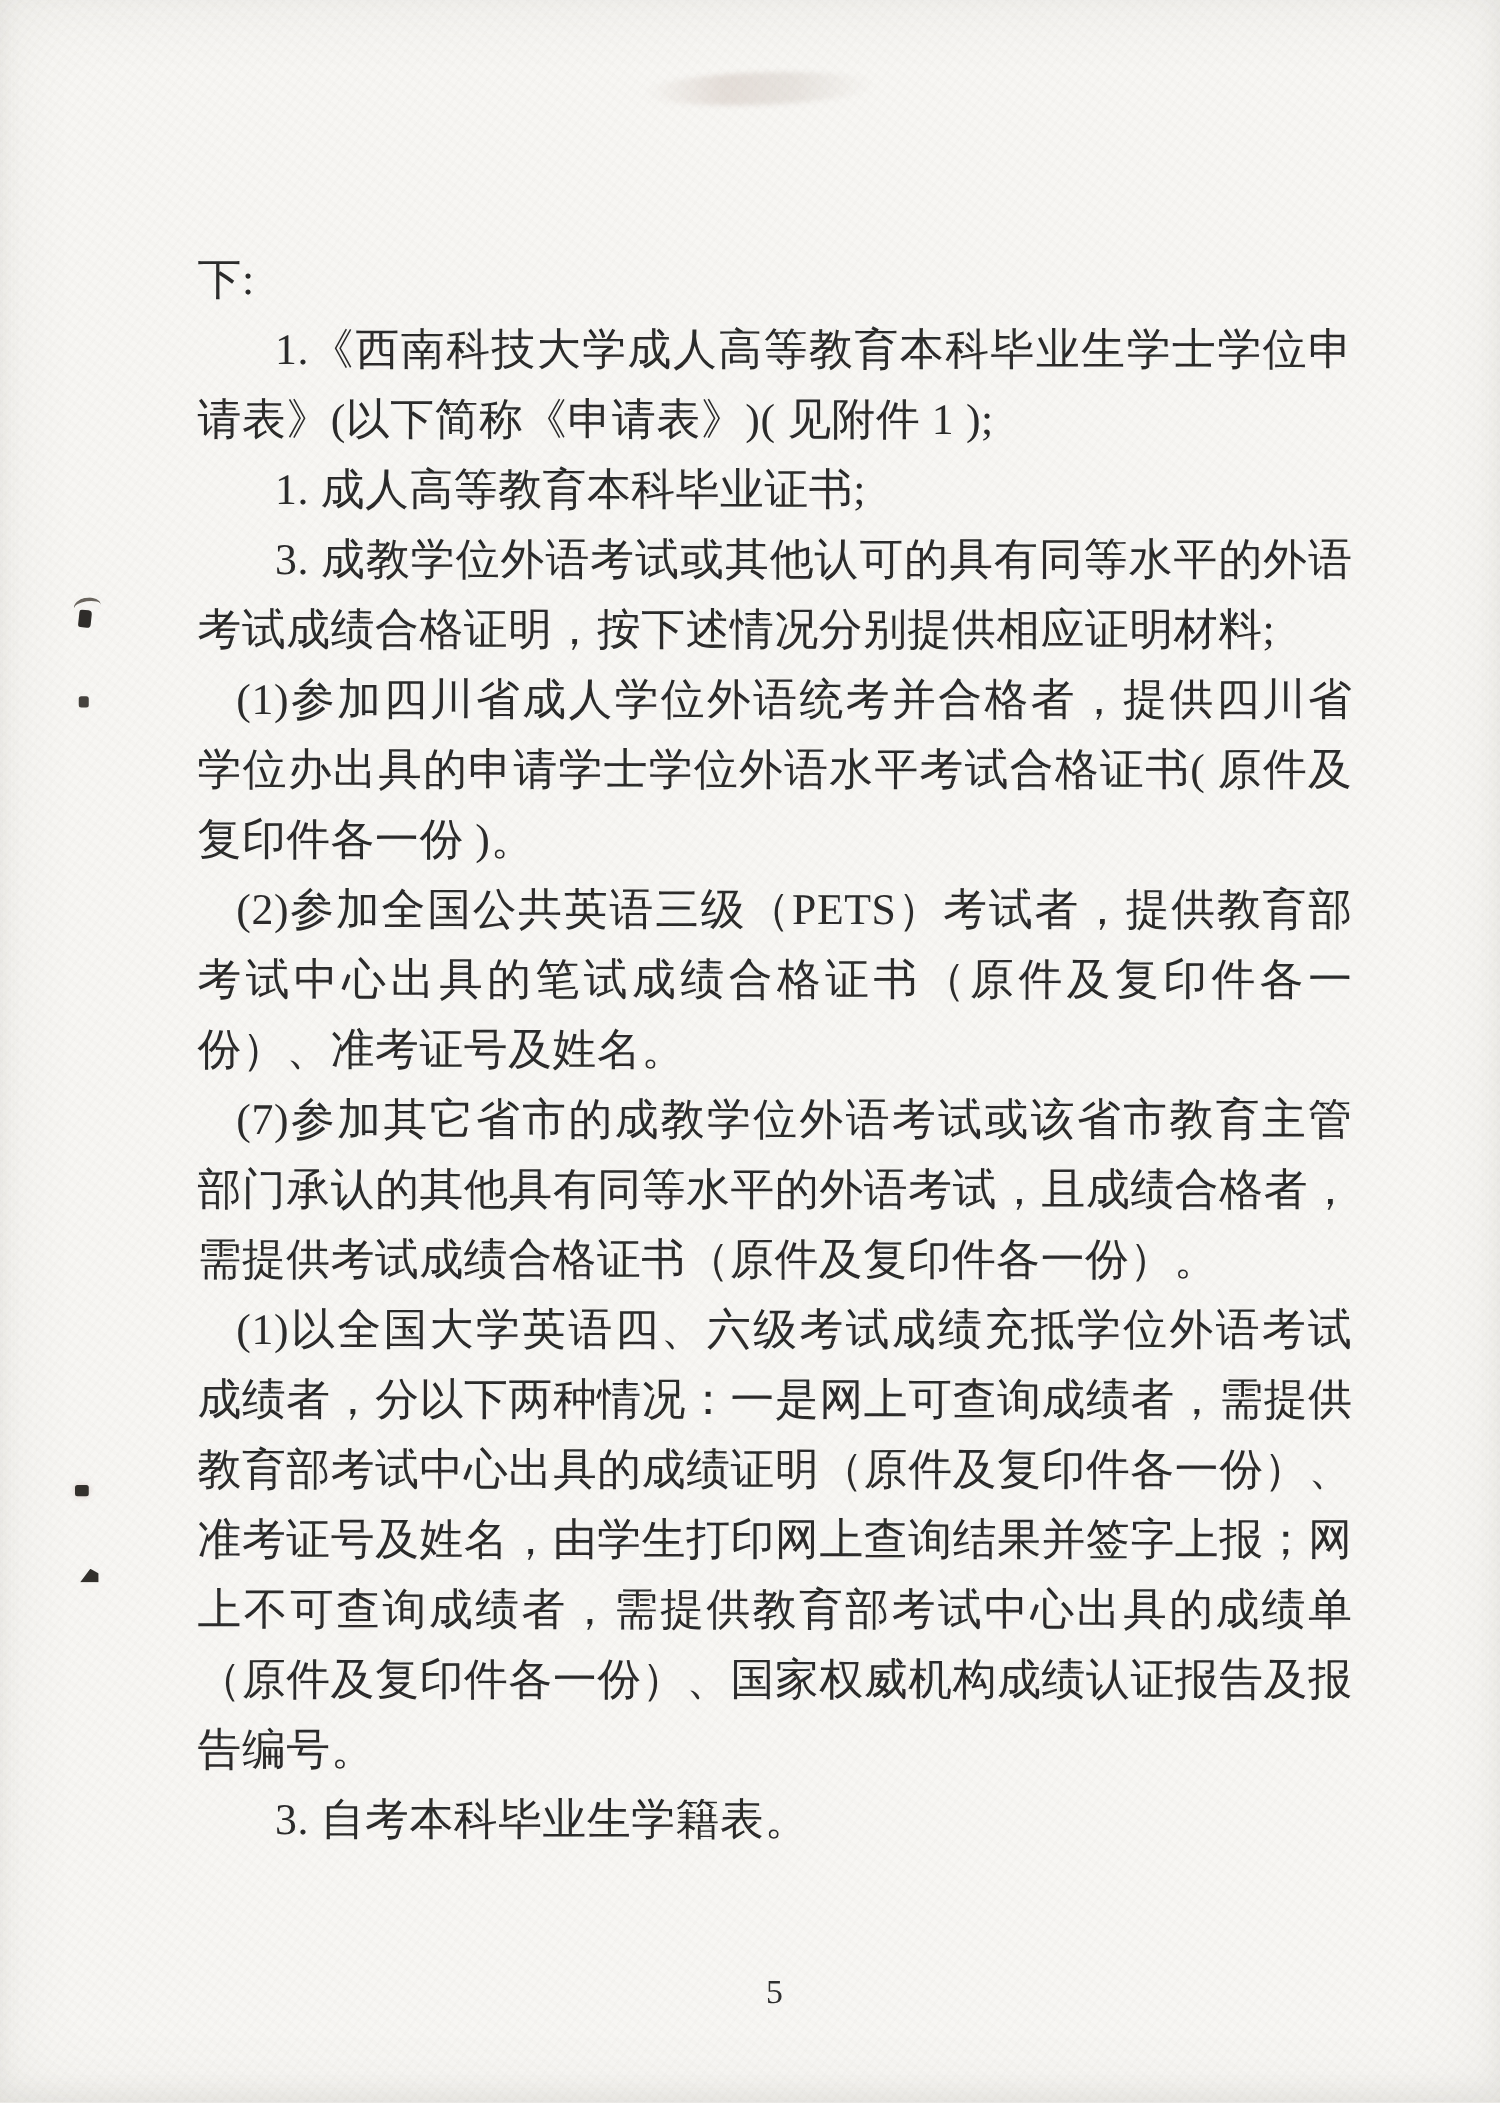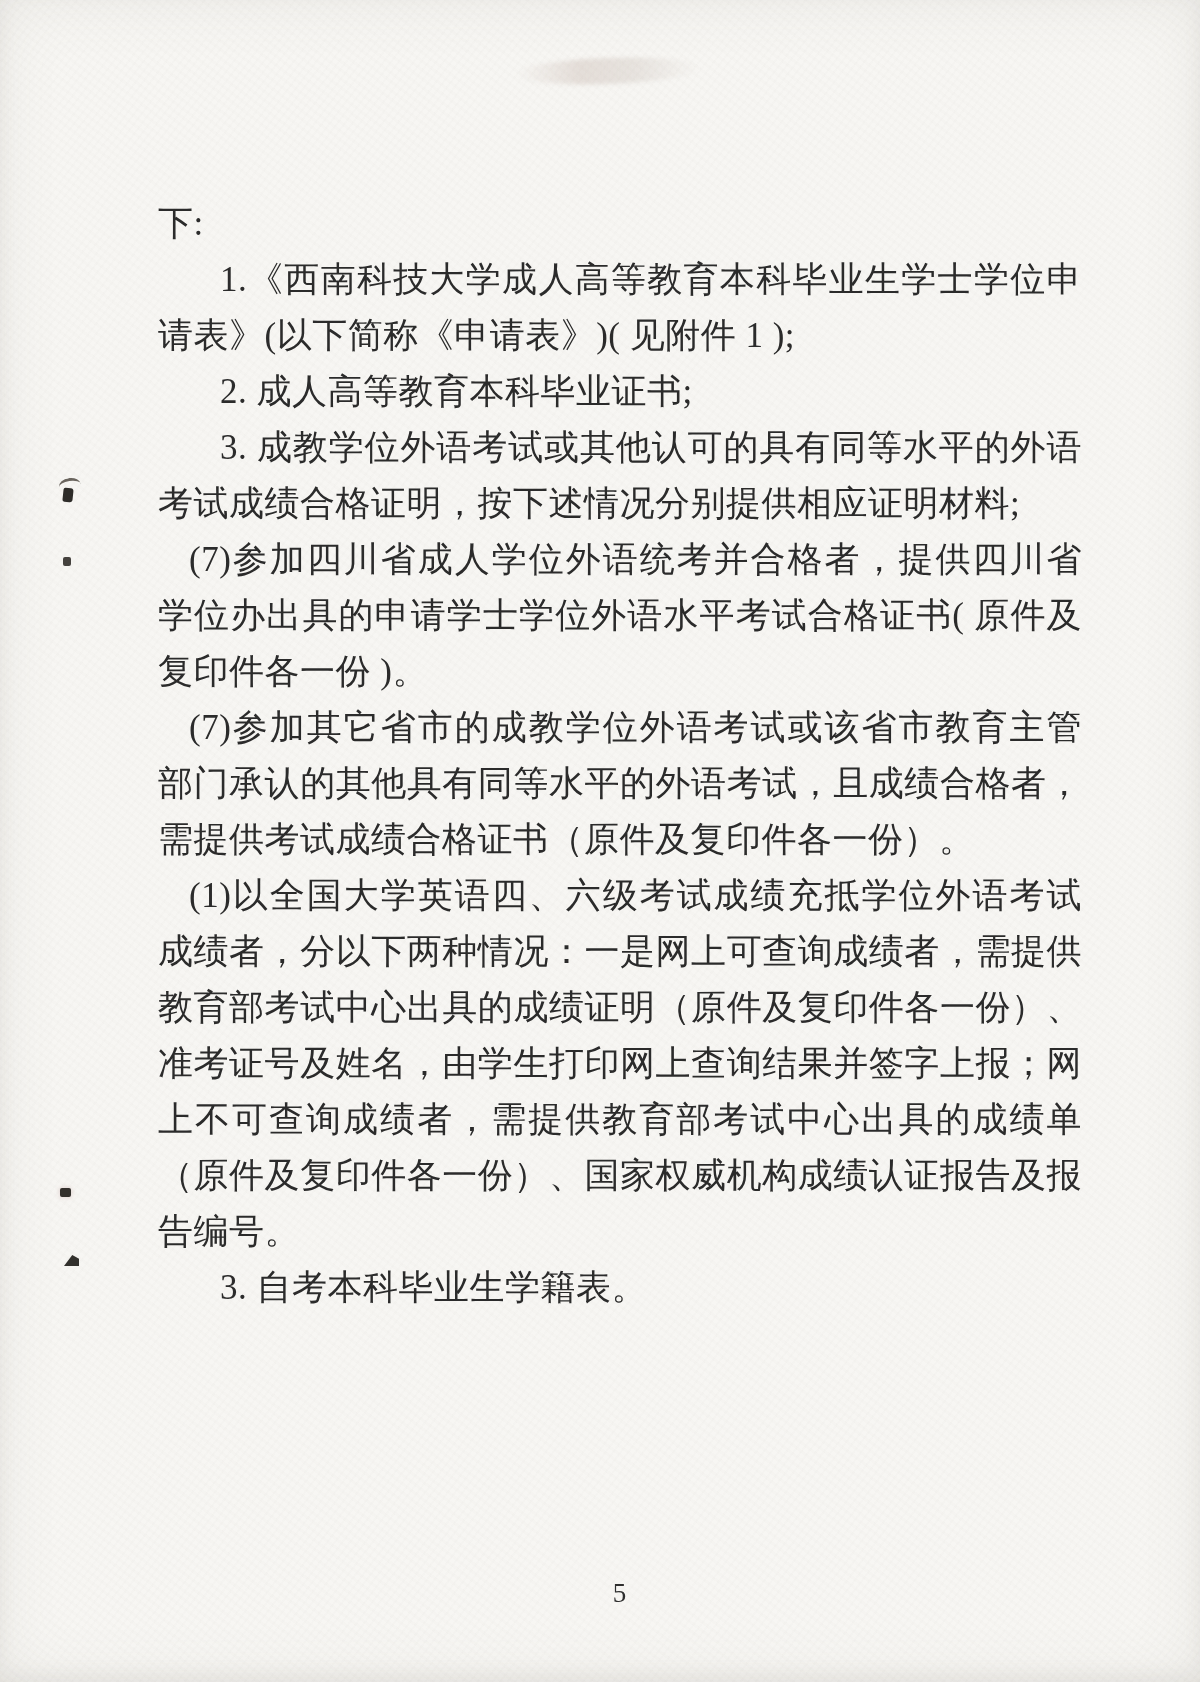--- a/index.html
+++ b/index.html
@@ -115,22 +115,23 @@
   <div class="smudge"></div>
   <div class="speck speck-1-arc"></div>
   <div class="speck speck-1-dot"></div>
   <div class="speck speck-2"></div>
   <div class="speck speck-3"></div>
   <div class="speck speck-4"></div>
 
   <div class="textblock">
     <p class="plain">下:</p>
     <p class="num">1.《西南科技大学成人高等教育本科毕业生学士学位申请表》(以下简称《申请表》)( 见附件 1 );</p>
-    <p class="num">2. 成人高等教育本科毕业证书;</p>
+    <p class="num">1. 成人高等教育本科毕业证书;</p>
     <p class="num">3. 成教学位外语考试或其他认可的具有同等水平的外语考试成绩合格证明，按下述情况分别提供相应证明材料;</p>
-    <p class="paren">(7)参加四川省成人学位外语统考并合格者，提供四川省学位办出具的申请学士学位外语水平考试合格证书( 原件及复印件各一份 )。</p>
+    <p class="paren">(1)参加四川省成人学位外语统考并合格者，提供四川省学位办出具的申请学士学位外语水平考试合格证书( 原件及复印件各一份 )。</p>
+    <p class="paren">(2)参加全国公共英语三级（PETS）考试者，提供教育部考试中心出具的笔试成绩合格证书（原件及复印件各一份）、准考证号及姓名。</p>
     <p class="paren">(7)参加其它省市的成教学位外语考试或该省市教育主管部门承认的其他具有同等水平的外语考试，且成绩合格者，需提供考试成绩合格证书（原件及复印件各一份）。</p>
     <p class="paren">(1)以全国大学英语四、六级考试成绩充抵学位外语考试成绩者，分以下两种情况：一是网上可查询成绩者，需提供教育部考试中心出具的成绩证明（原件及复印件各一份）、准考证号及姓名，由学生打印网上查询结果并签字上报；网上不可查询成绩者，需提供教育部考试中心出具的成绩单（原件及复印件各一份）、国家权威机构成绩认证报告及报告编号。</p>
     <p class="num">3. 自考本科毕业生学籍表。</p>
   </div>
 
   <div class="page-number">5</div>
 </div>
 
 </body></html>

